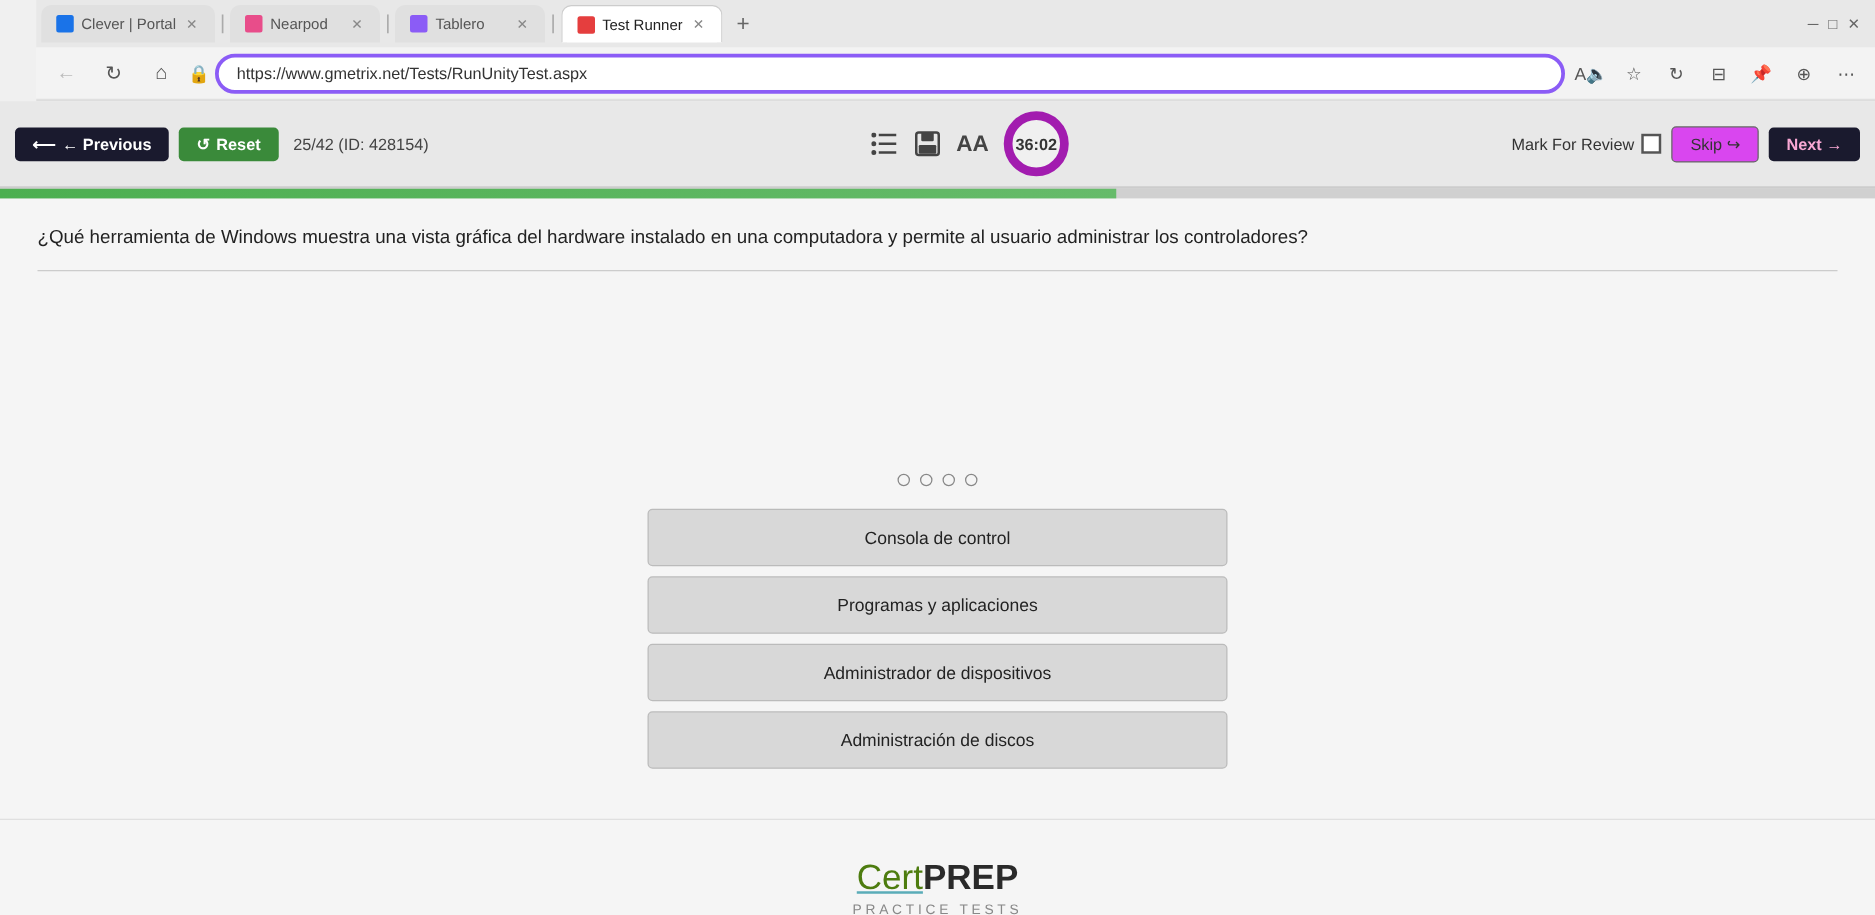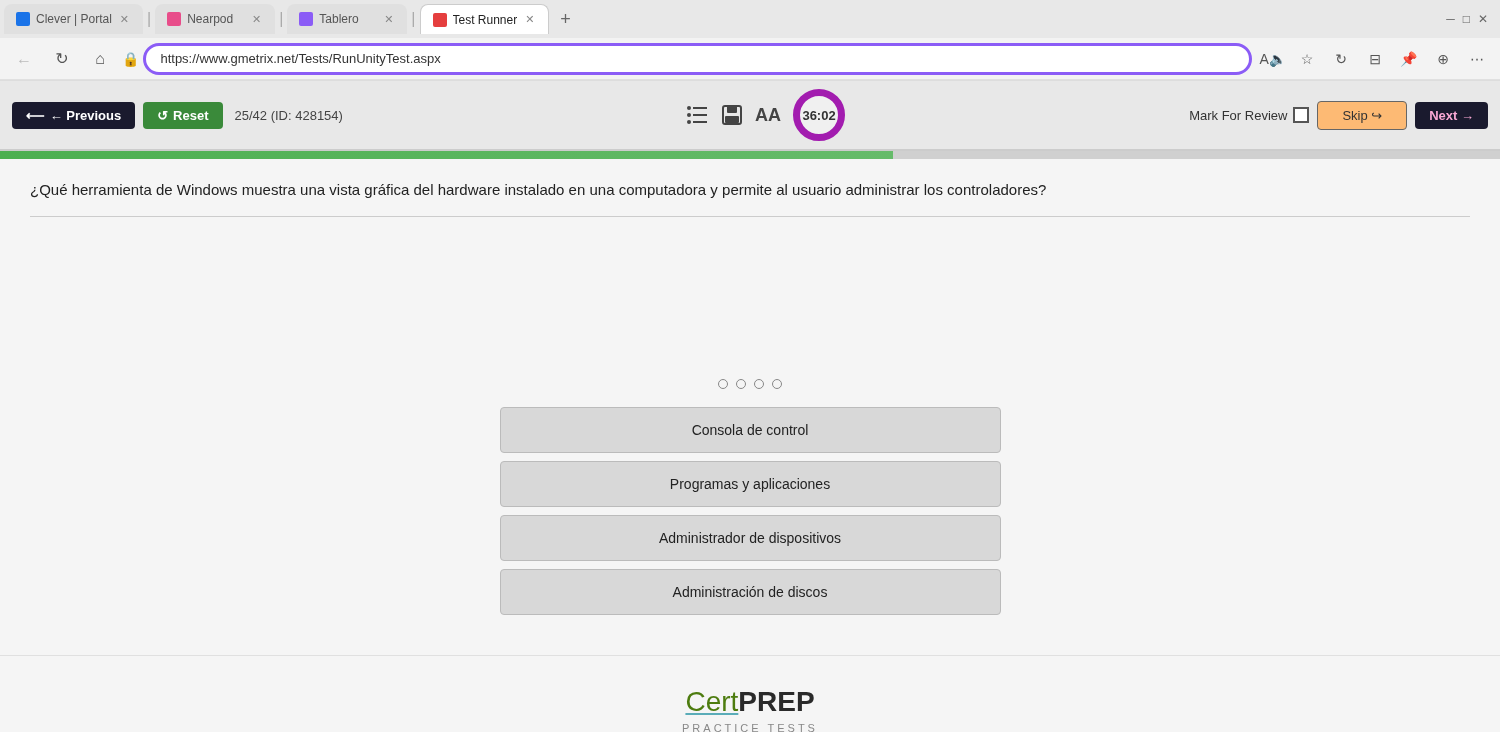--- a/index.html
+++ b/index.html
@@ -9,20 +9,21 @@
       width: 1500px;
       height: 732px;
       overflow: hidden;
       font-size: 14px;
     }
 
     
     .browser-chrome {
       background: #f3f3f3;
       border-bottom: 1px solid #ddd;
+      margin-left: 29px;
     }
 
     .tab-bar {
       display: flex;
       align-items: center;
       background: #e8e8e8;
       height: 38px;
       padding: 0 4px;
       gap: 2px;
     }
@@ -202,24 +203,24 @@
     .mark-checkbox {
       width: 16px;
       height: 16px;
       border: 2px solid #555;
       background: #fff;
     }
     .skip-btn {
       display: flex;
       align-items: center;
       gap: 4px;
-      padding: 6px 24px;
+      padding: 6px 14px;
       border-radius: 4px;
       border: 1px solid #666;
-      background: #fdba74;
+      background: #d946ef;
       color: #333;
       font-size: 13px;
       cursor: pointer;
     }
     .next-btn {
       display: flex;
       align-items: flex-start;
       gap: 4px;
       padding: 6px 14px;
       border-radius: 4px;
@@ -275,21 +276,21 @@
       height: 10px;
       border-radius: 50%;
       border: 1px solid #888;
       background: transparent;
     }
 
     .answer-options {
       display: flex;
       flex-direction: column;
       gap: 8px;
-      width: 501px;
+      width: 464px;
     }
     .answer-option {
       background: #d8d8d8;
       border: 1px solid #bbb;
       border-radius: 4px;
       padding: 14px 20px;
       text-align: center;
       font-size: 14px;
       color: #222;
       cursor: pointer;

